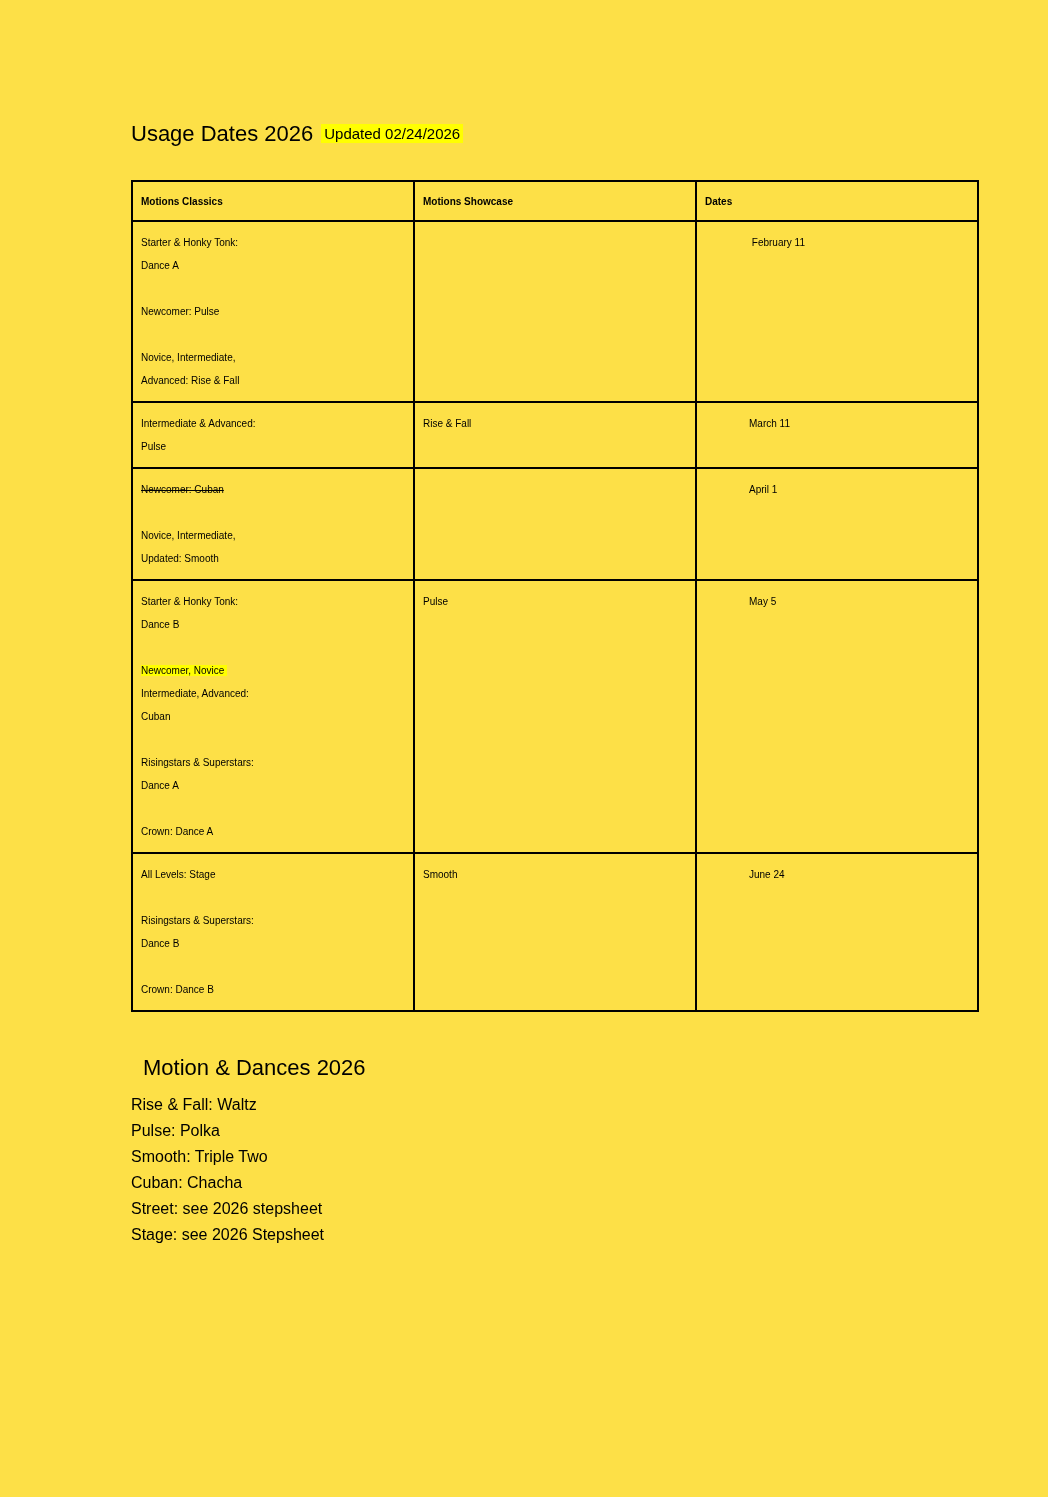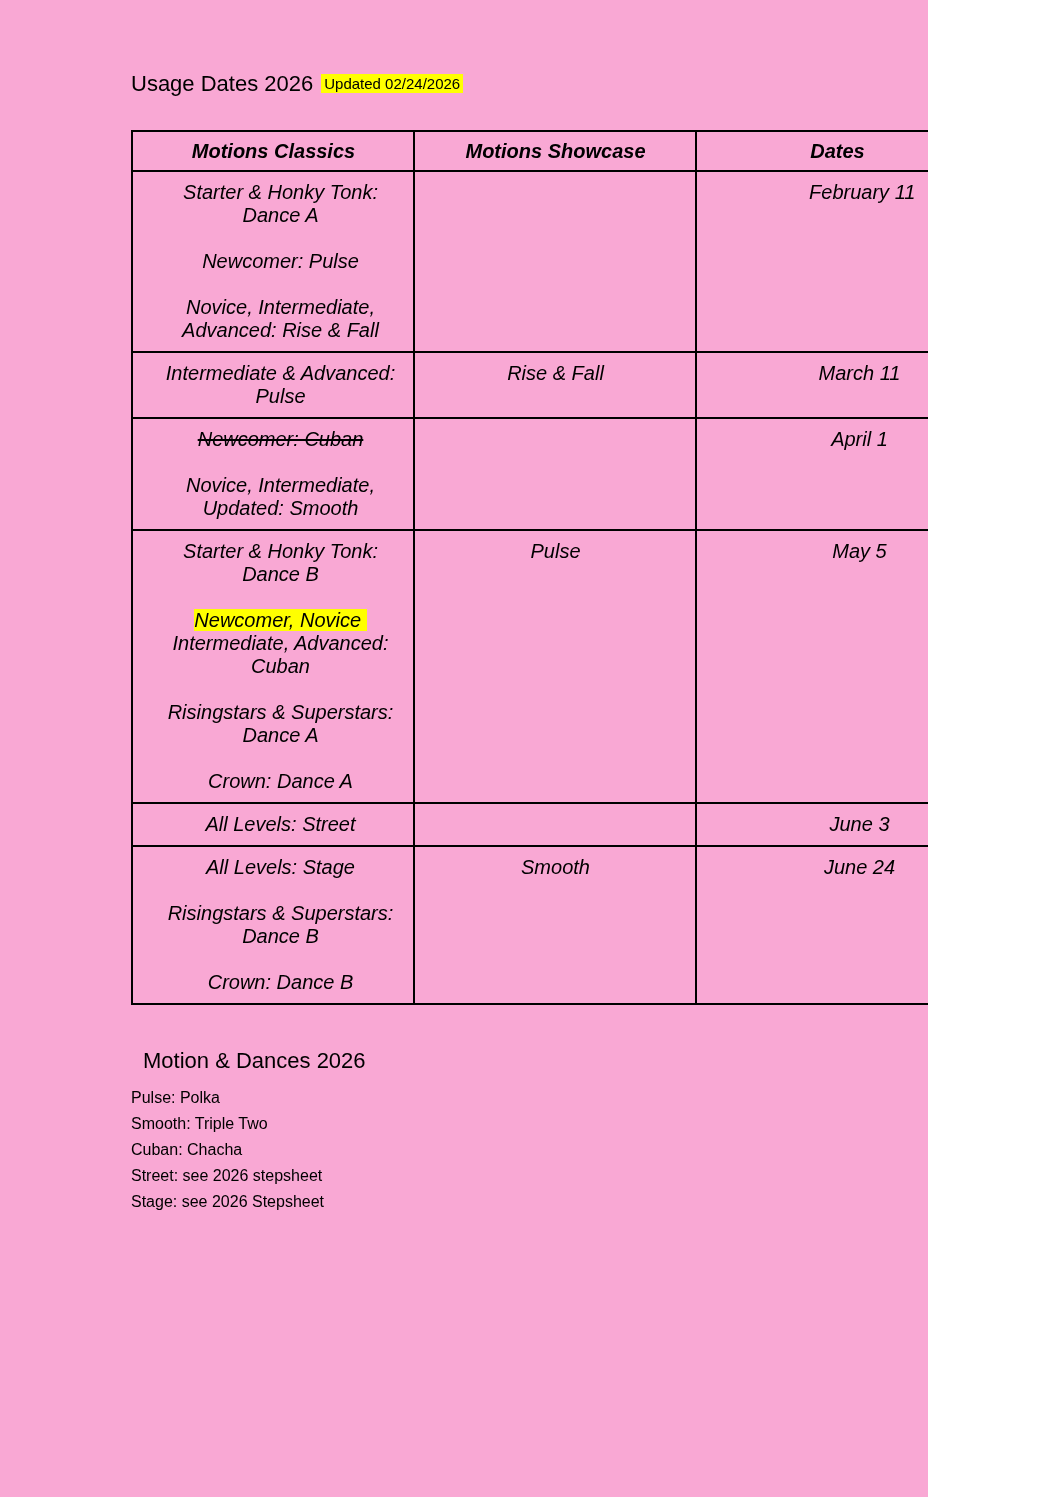--- a/index.html
+++ b/index.html
@@ -4,25 +4,25 @@
 <style>
   html, body {
     margin: 0;
     padding: 0;
     background: #ffffff;
     color: #000000;
     font-family: "Liberation Sans", sans-serif;
   }
   .page {
     position: relative;
-    width: 928px;
+    width: 1048px;
     height: 1497px;
-    background: #f9a8d4;
+    background: #fde047;
     box-sizing: border-box;
-    padding: 70px 131px 0 131px;
+    padding: 120px 131px 0 131px;
     overflow: hidden;
   }
   .title-row {
     white-space: nowrap;
     line-height: 28px;
     margin-bottom: 30px;
   }
   .doc-title {
     display: inline;
     font-size: 22px;
@@ -38,39 +38,37 @@
   table.usage-table {
     border-collapse: collapse;
     table-layout: fixed;
     width: 797px;
   }
   table.usage-table th,
   table.usage-table td {
     border: 2px solid #000000;
     width: 265px;
     vertical-align: top;
-    text-align: center;
+    text-align: left;
     padding: 9px 7px 9px 8px;
-    font-size: 20px;
+    font-size: 10px;
     line-height: 23px;
-    font-style: italic;
   }
   table.usage-table th {
     font-weight: 700;
     padding-top: 8px;
     padding-bottom: 7px;
   }
   .cell-line {
     display: block;
     min-height: 23px;
     white-space: pre-wrap;
   }
   .cell-line > span {
     white-space: pre-wrap;
-    margin-left: 14px;
   }
   .strike > span {
     text-decoration: line-through;
   }
   .date-text {
     white-space: pre-wrap;
     margin-left: 44px;
   }
   .section-heading {
     font-size: 22px;
@@ -163,51 +161,41 @@
           </td>
           <td>
             <span class="cell-line">Pulse</span>
           </td>
           <td>
             <span class="cell-line date-text">May 5</span>
           </td>
         </tr>
         <tr>
           <td>
-            <div class="cell-line"><span>All Levels: Street</span></div>
-          </td>
-          <td>
-            <span class="cell-line"></span>
-          </td>
-          <td>
-            <span class="cell-line date-text">June 3</span>
-          </td>
-        </tr>
-        <tr>
-          <td>
             <div class="cell-line"><span>All Levels: Stage</span></div>
             <div class="cell-line"><span></span></div>
             <div class="cell-line"><span>Risingstars &amp; Superstars:</span></div>
             <div class="cell-line"><span>Dance B</span></div>
             <div class="cell-line"><span></span></div>
             <div class="cell-line"><span>Crown: Dance B</span></div>
           </td>
           <td>
             <span class="cell-line">Smooth</span>
           </td>
           <td>
             <span class="cell-line date-text">June 24</span>
           </td>
         </tr>
       </tbody>
   </table>
 
   <h2 class="section-heading">Motion &amp; Dances 2026</h2>
 
   <div class="dances-list">
+      <span class="dance-item">Rise &amp; Fall: Waltz</span>
       <span class="dance-item">Pulse: Polka</span>
       <span class="dance-item">Smooth: Triple Two</span>
       <span class="dance-item">Cuban: Chacha</span>
       <span class="dance-item">Street: see 2026 stepsheet</span>
       <span class="dance-item">Stage: see 2026 Stepsheet</span>
     </div>
 
 </div>
 
 </body></html>

